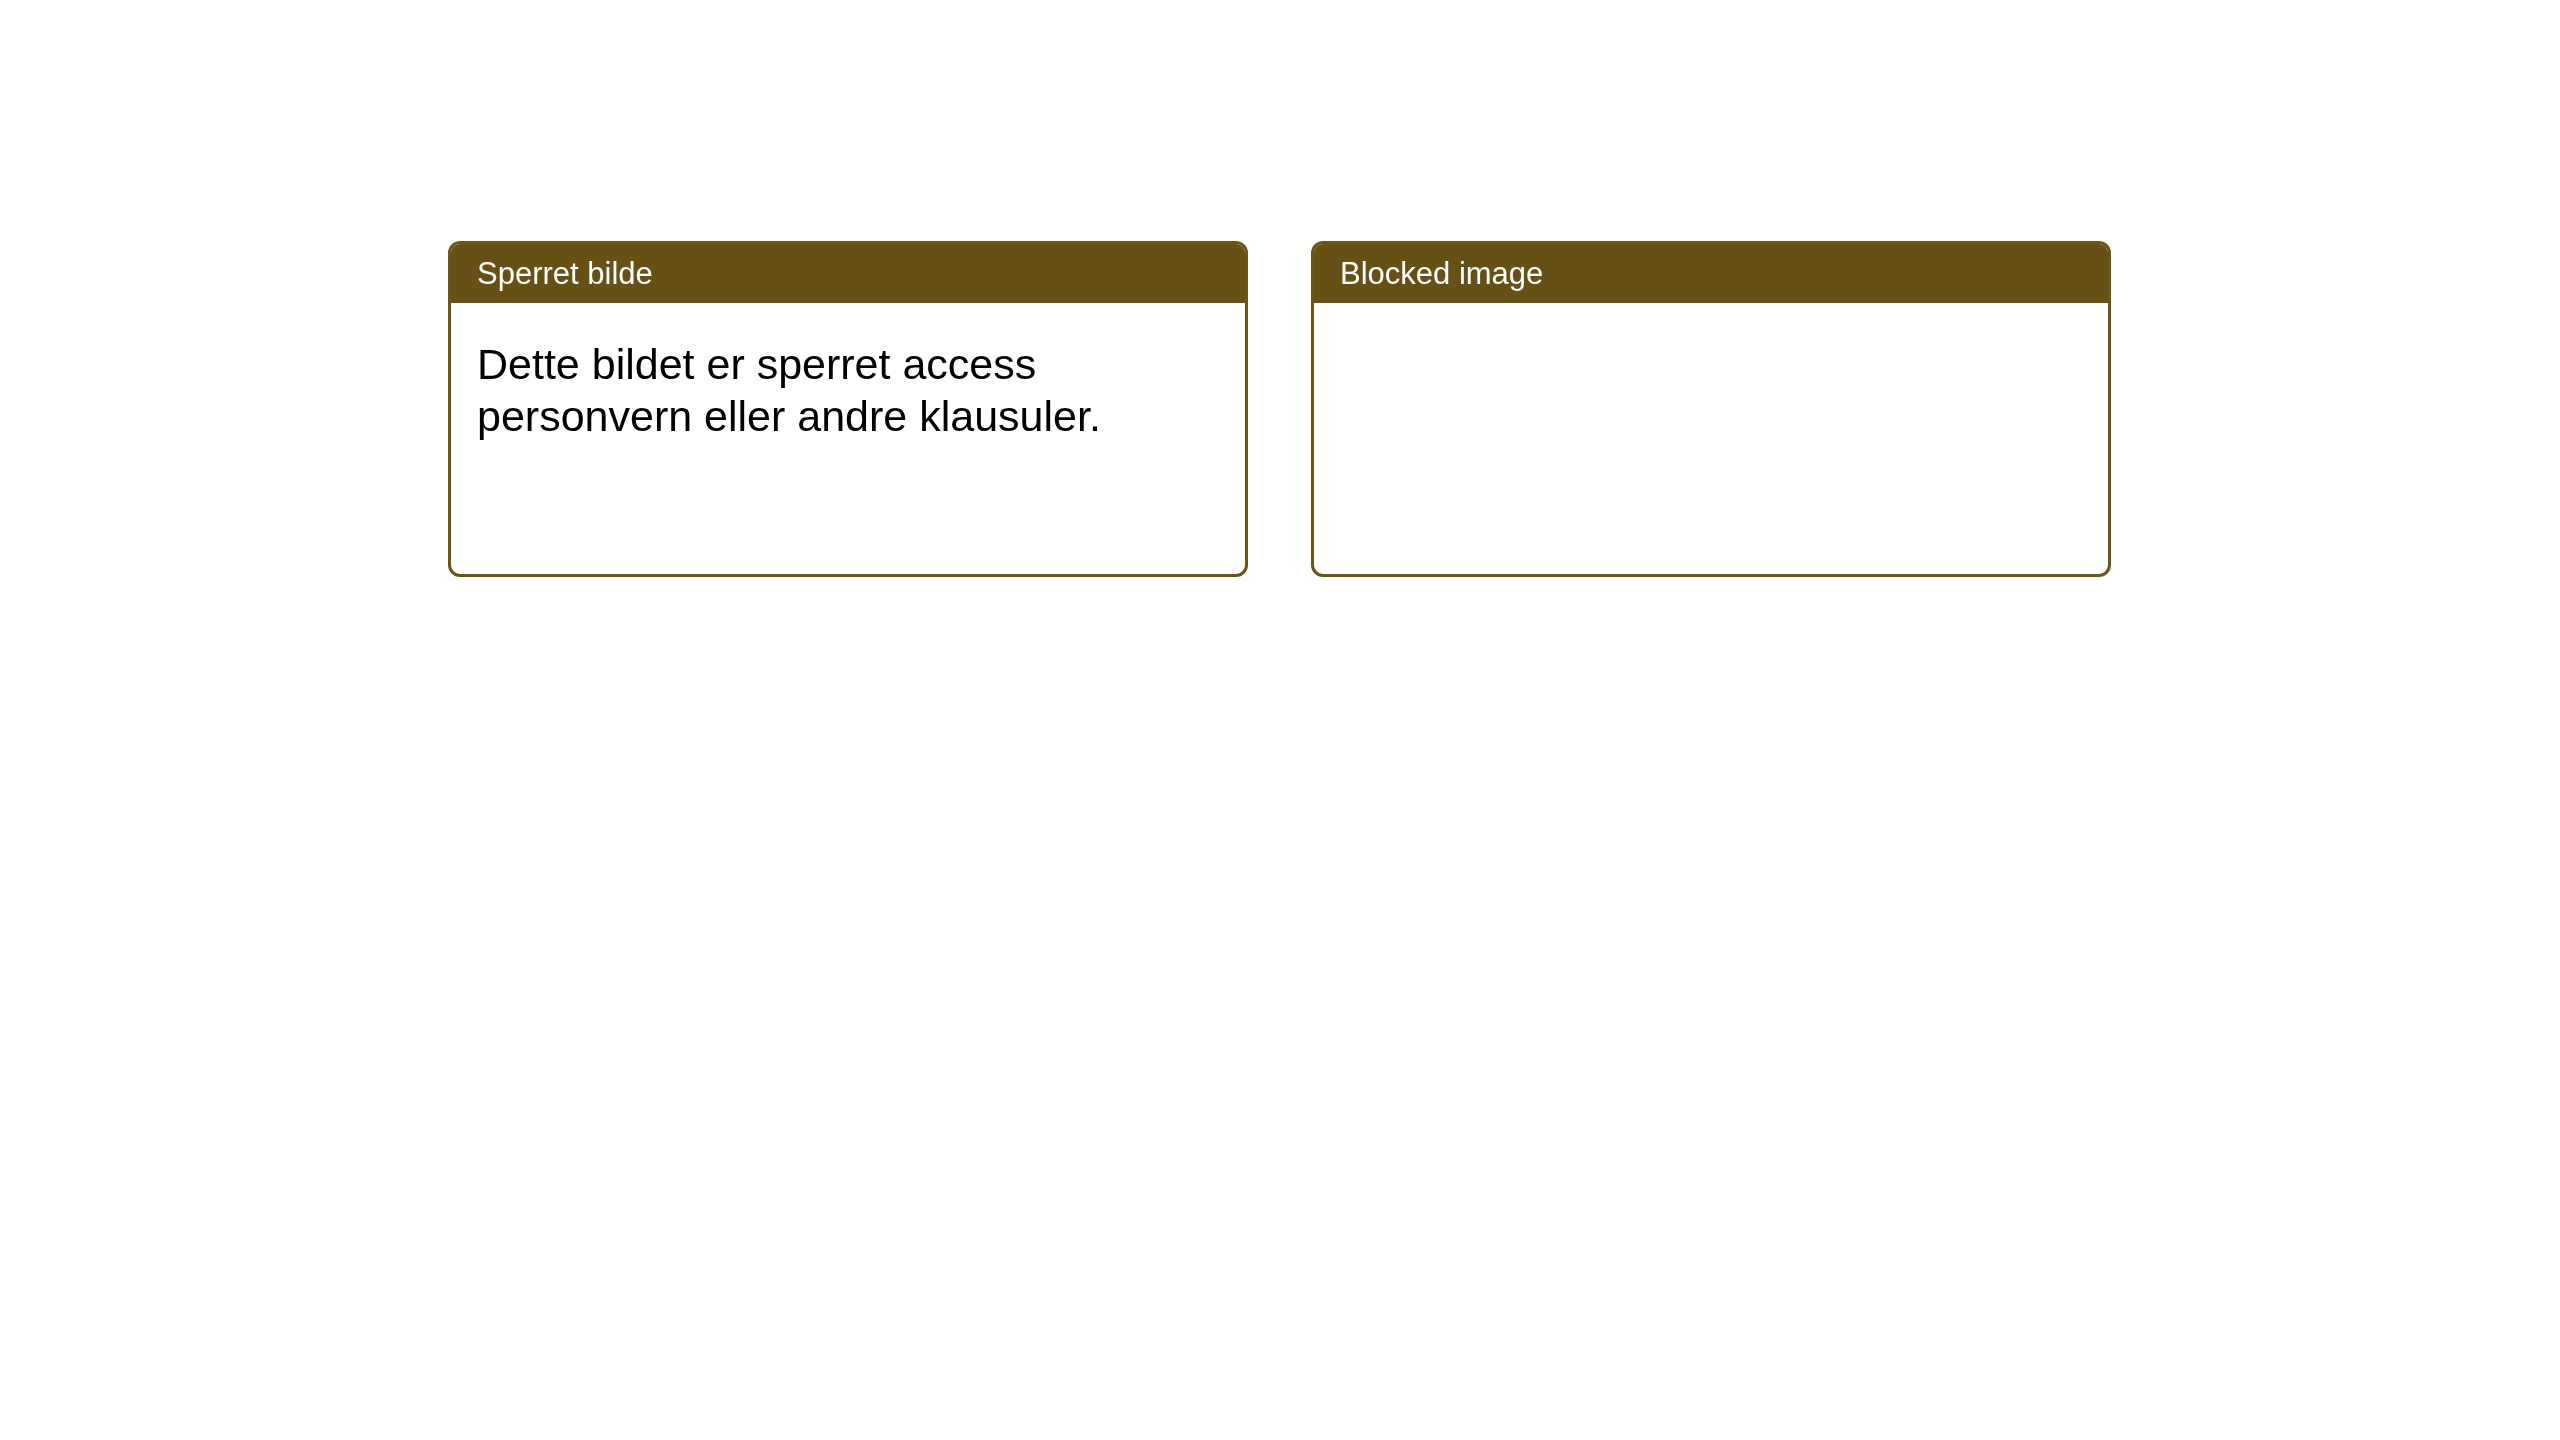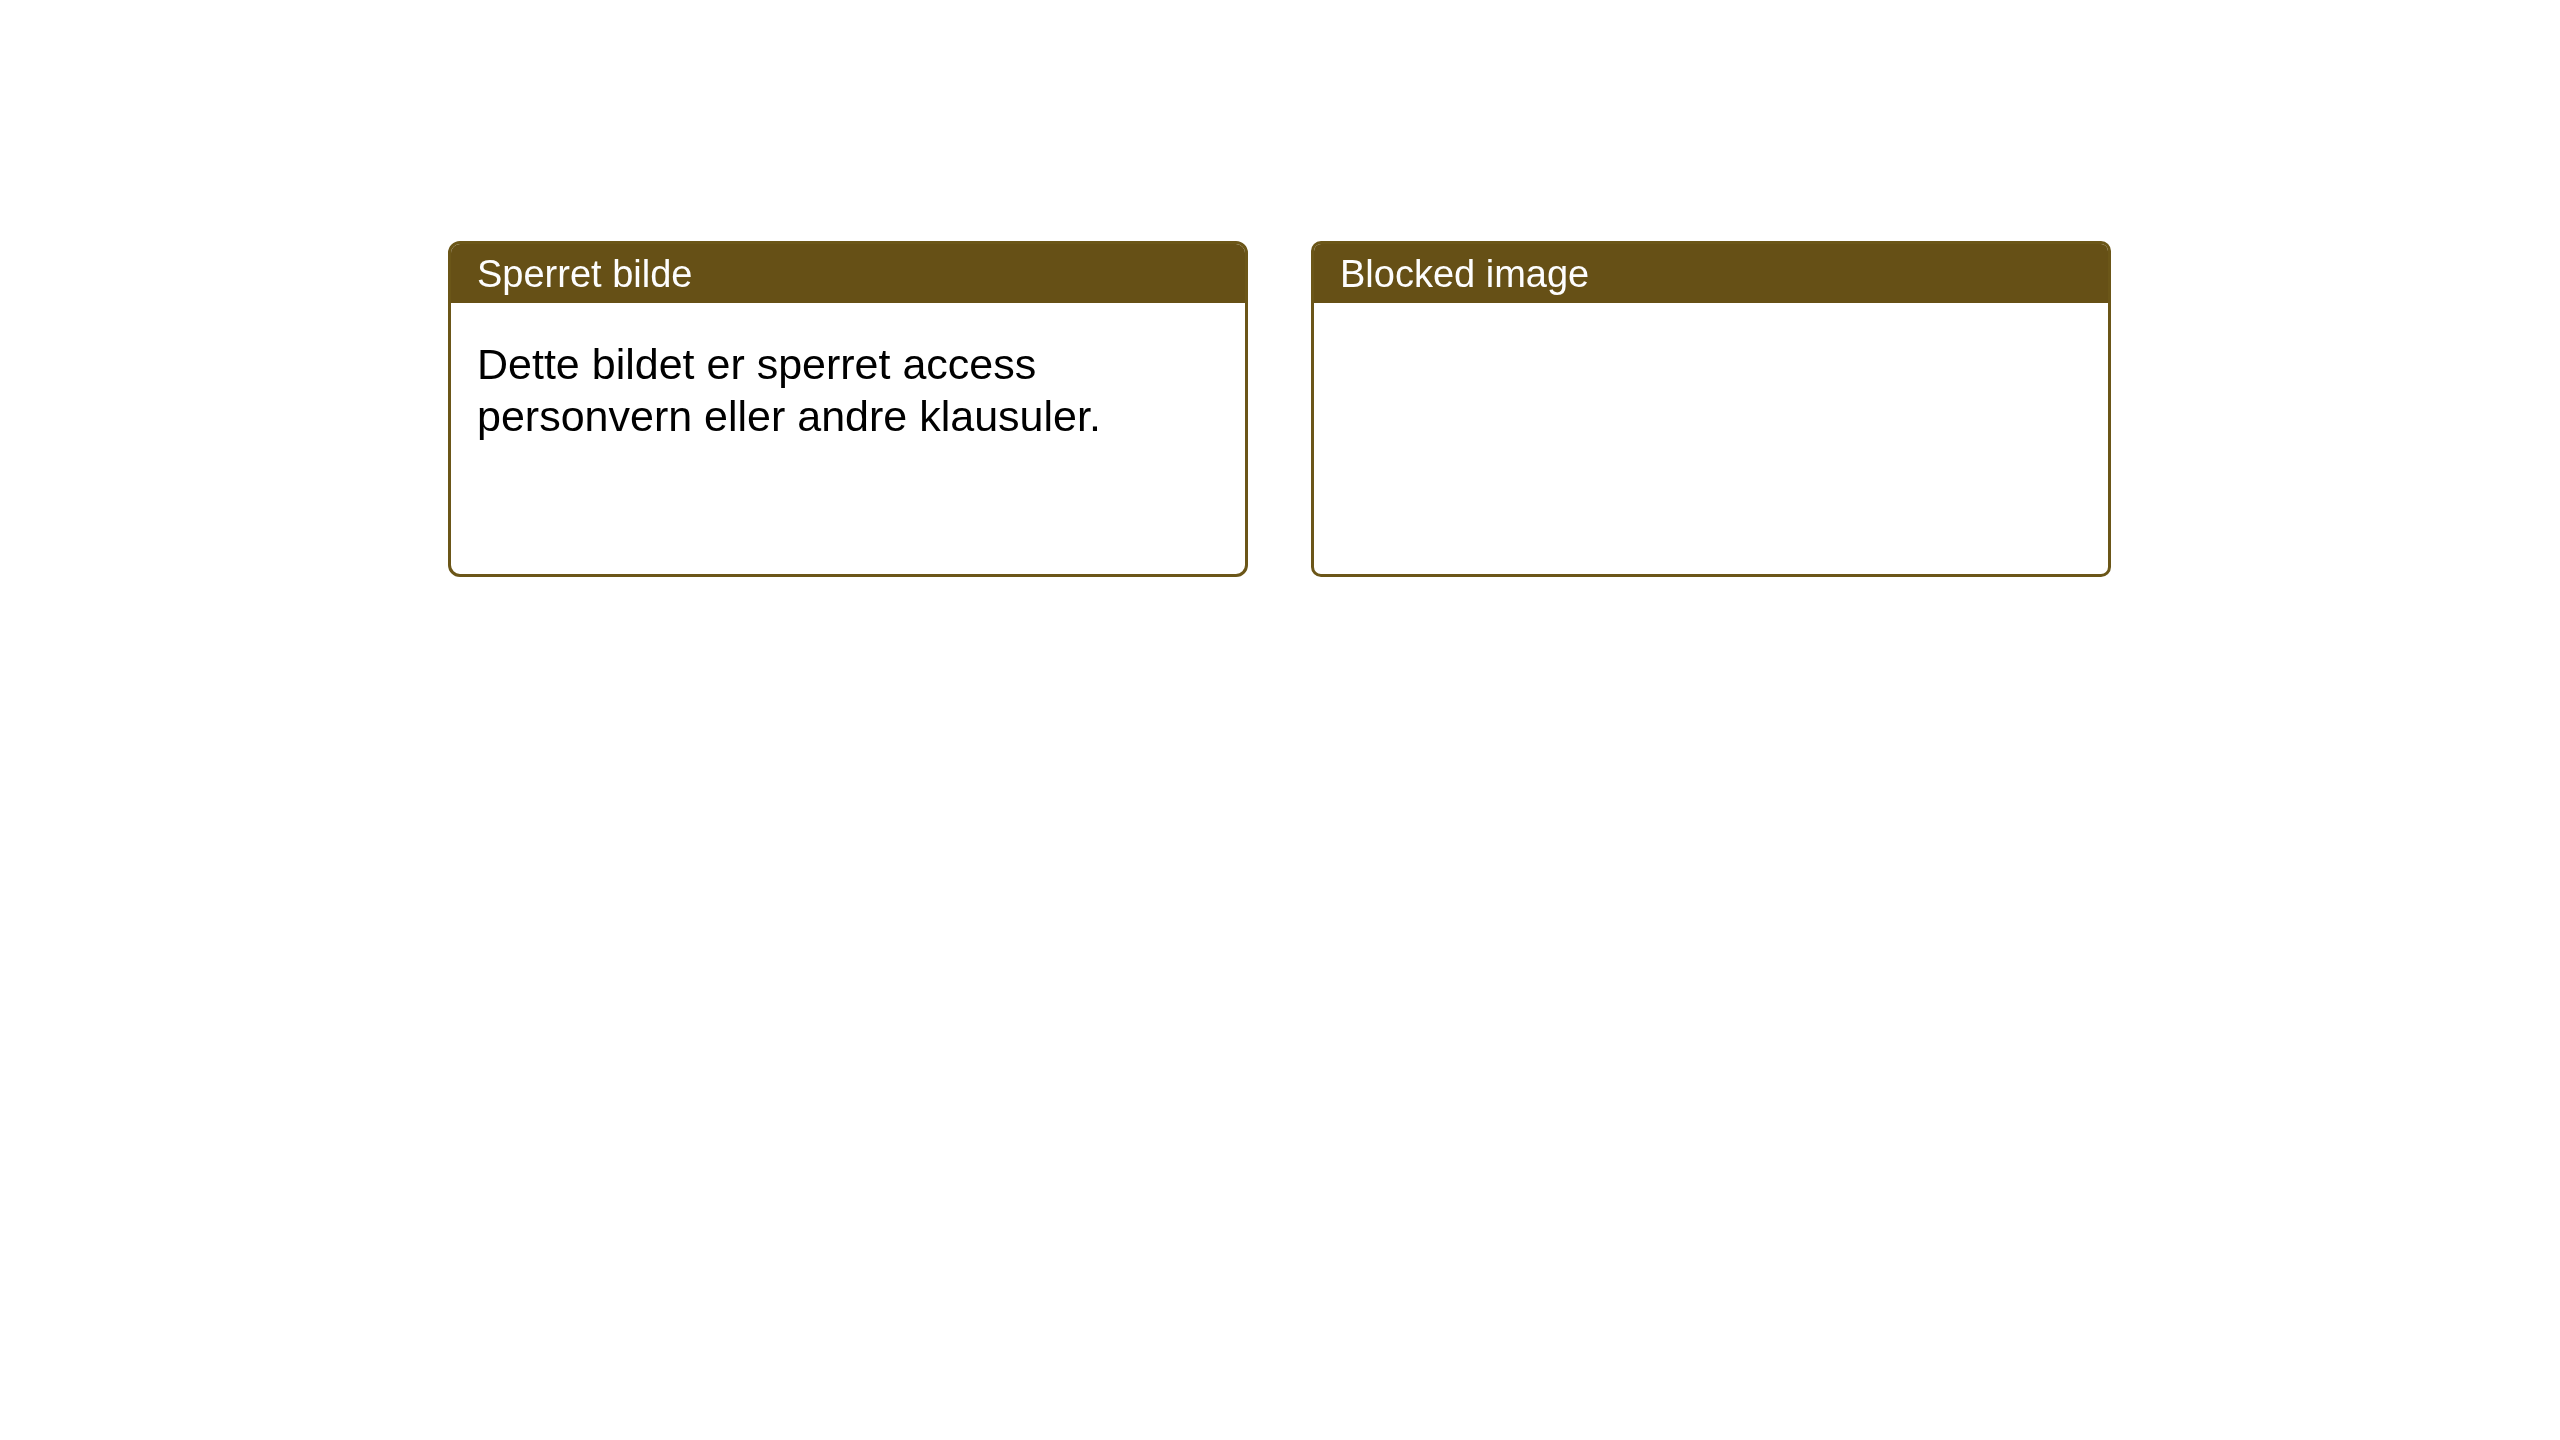--- a/index.html
+++ b/index.html
@@ -19,31 +19,31 @@
     top: 241px;
     width: 800px;
     height: 336px;
     box-sizing: border-box;
     border: 3px solid #6b5618;
     border-radius: 12px;
     background: #ffffff;
     overflow: hidden;
   }
   .card--left  { left: 448px; }
-  .card--right { left: 1311px; border-radius: 10px; }
+  .card--right { left: 1311px; }
   .card__header {
     height: 59px;
     background: #665016;
     display: flex;
     align-items: center;
     padding: 0 26px;
   }
   .card__title {
     color: #fdfdfd;
-    font-size: 38px;
+    font-size: 31px;
     line-height: 52px;
     white-space: nowrap;
     text-align: center;
   }
   .card__body {
     padding: 35px 26px 0 26px;
     color: #000000;
     font-size: 43px;
     line-height: 52px;
     white-space: pre-line;

